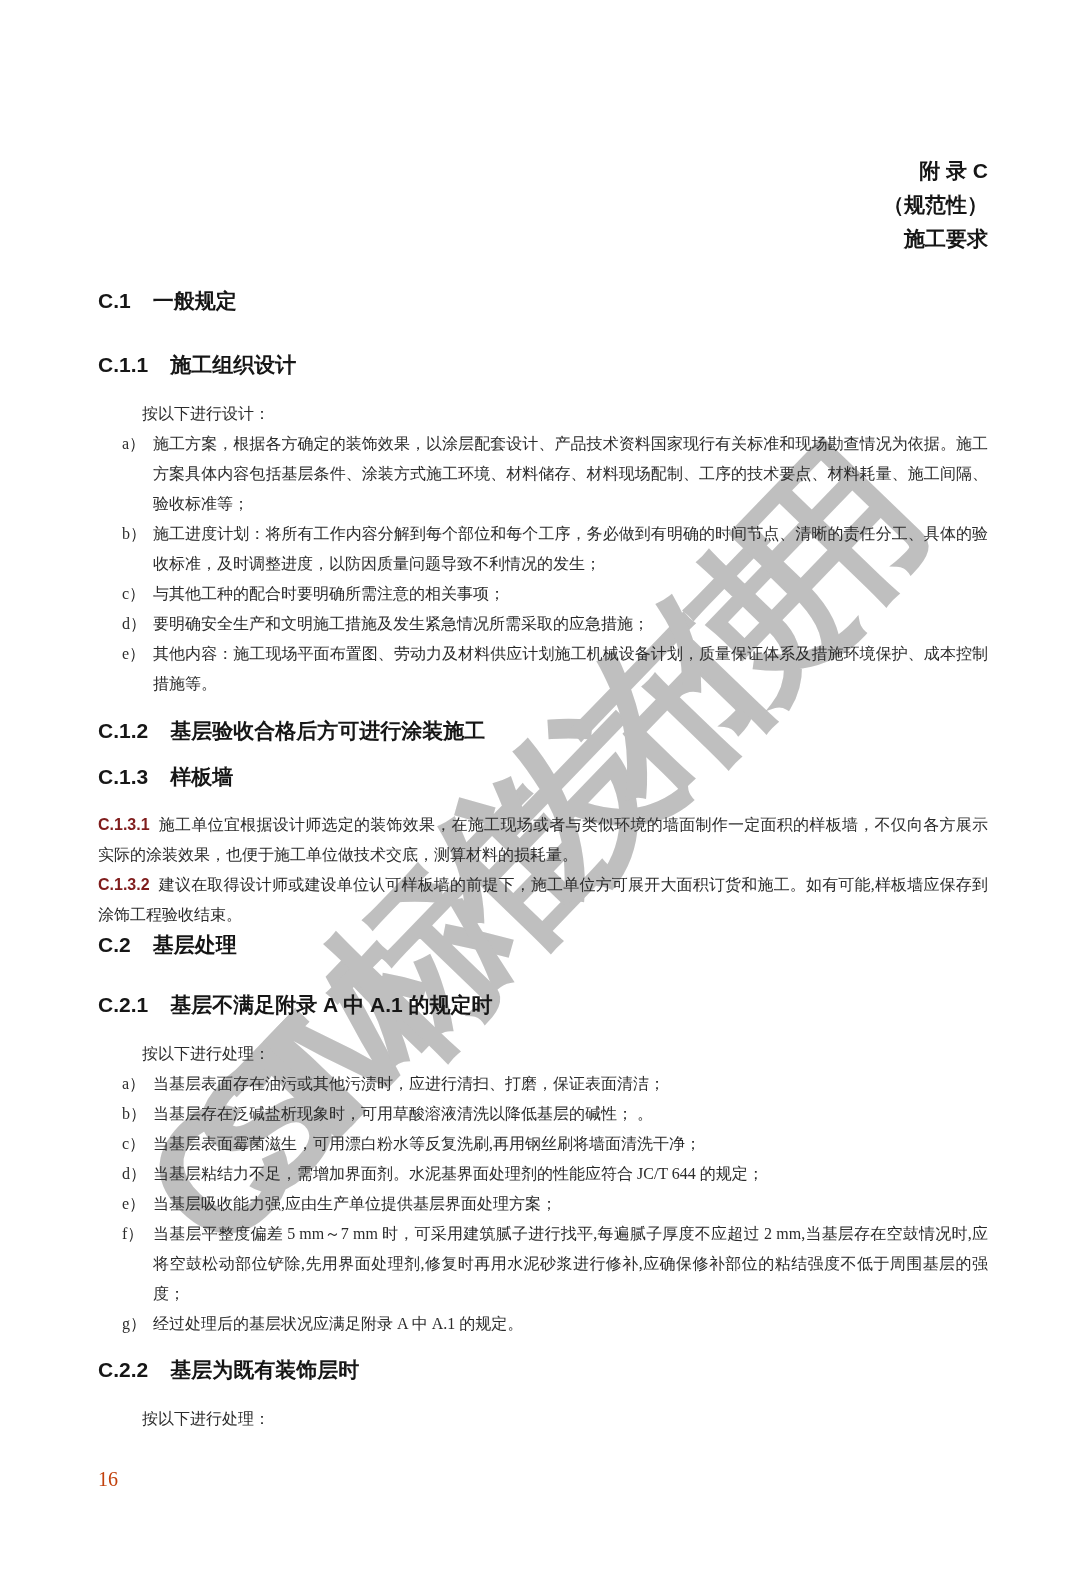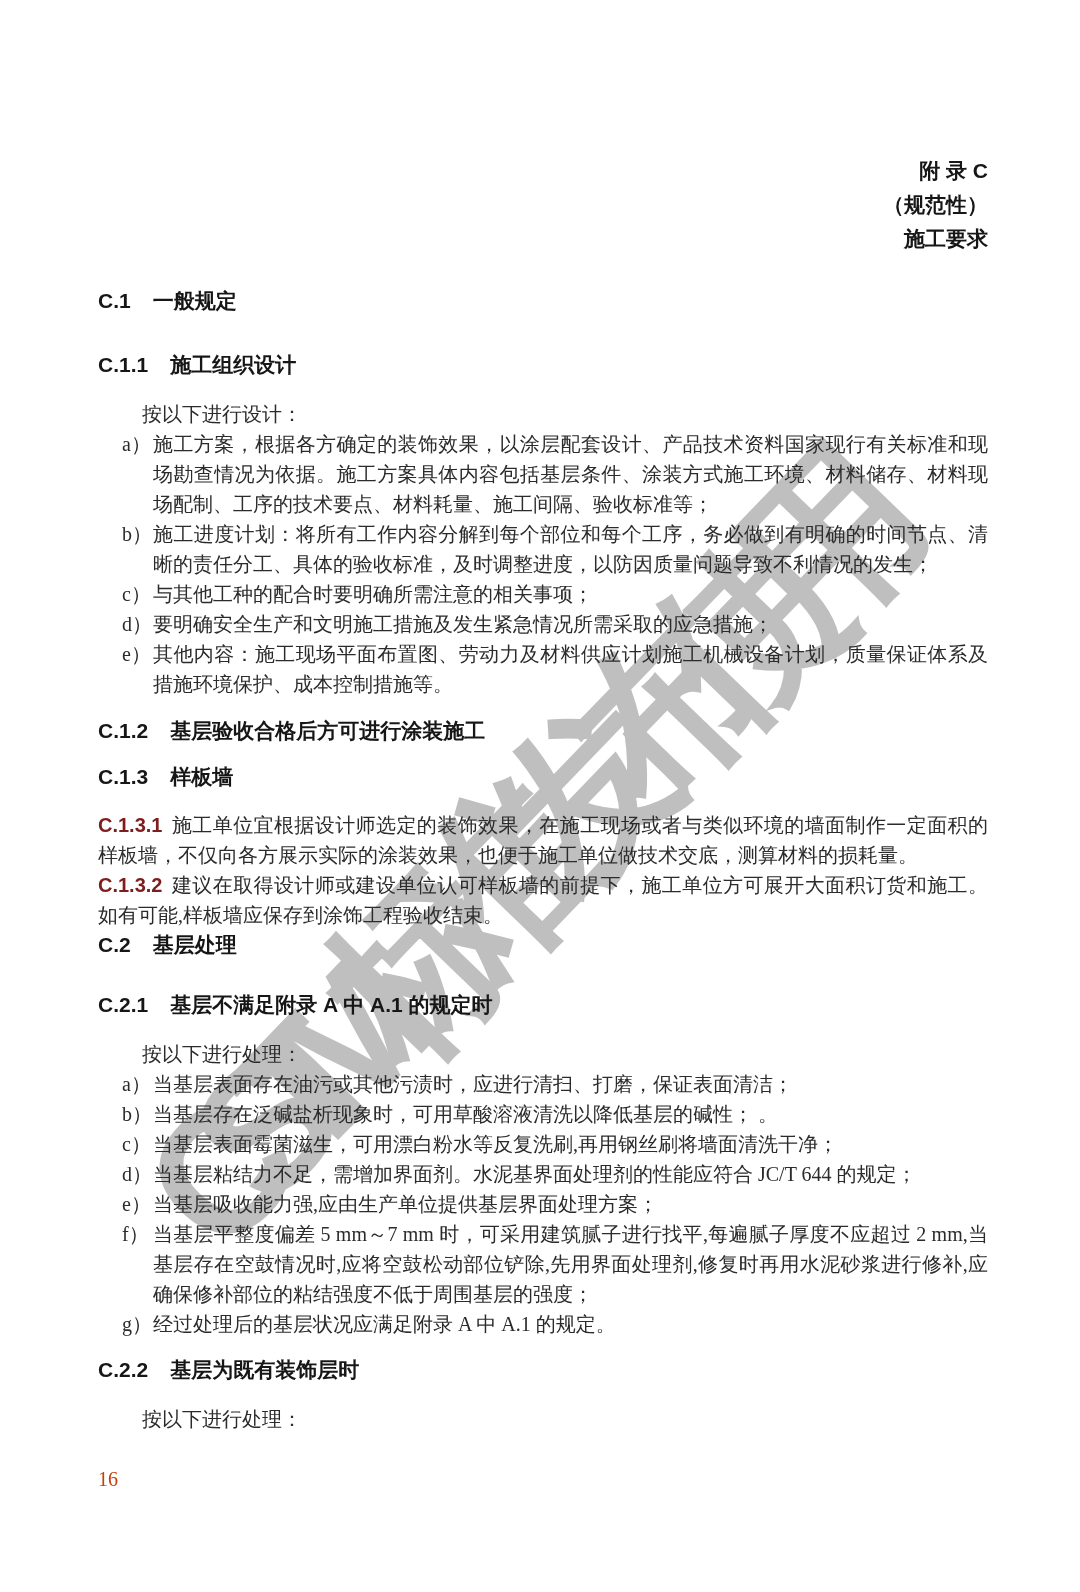--- a/index.html
+++ b/index.html
@@ -54,21 +54,21 @@
     margin:0;
   }
   .hnum { margin-right:22px; }
   .m-c1  { margin-top:30px; }
   .m-c11 { margin-top:34px; }
   .m-c12 { margin-top:17px; }
   .m-c13 { margin-top:16px; }
   .m-c2  { }
   .m-c21 { margin-top:30px; }
   .m-c22 { margin-top:16px; }
-  .body-text { font-size:20px; line-height:30px; text-align:justify; }
+  .body-text { font-size:16px; line-height:30px; text-align:justify; }
   .intro { margin:19px 0 0 44px; }
   .list { margin-left:24px; }
   .li { display:flex; }
   .li-marker { flex:0 0 31px; }
   .li-text { flex:1 1 auto; text-align:justify; }
   .para { margin:18px 0 0 0; }
   .para-follow { margin:0; }
   .pnum {
     font-family:"Liberation Sans", sans-serif;
     font-weight:700;

